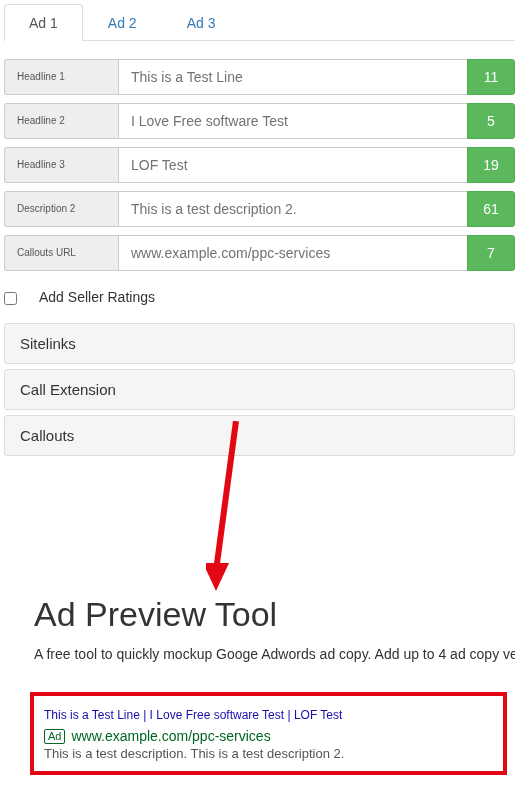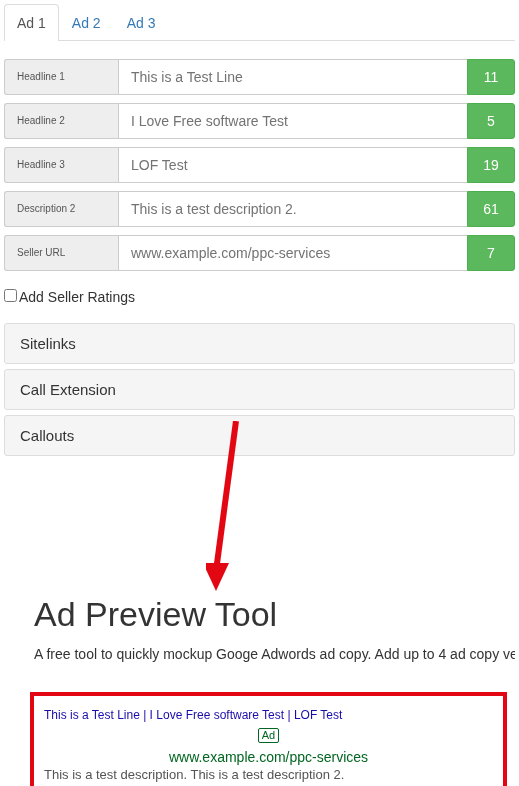--- a/index.html
+++ b/index.html
@@ -14,21 +14,21 @@
   }
   .wrap { padding: 4px 4px 10px 4px; }
 
   
   .tabs {
     display: flex;
     border-bottom: 1px solid #ddd;
     margin: 0 0 18px 0;
   }
   .tab {
-    padding: 10px 12px;
+    padding: 10px 24px;
     font-size: 14px;
     color: #337ab7;
     cursor: pointer;
     border: 1px solid transparent;
     border-bottom: none;
     margin-bottom: -1px;
     border-radius: 4px 4px 0 0;
   }
   .tab.active {
     color: #555;
@@ -71,24 +71,25 @@
     font-size: 14px;
     color: #fff;
     background: #5cb85c;
     border: 1px solid #4cae4c;
     border-radius: 0 3px 3px 0;
     line-height: 20px;
   }
 
   .checkbox-row {
     display: flex;
-    align-items: flex-start;
+    align-items: flex-end;
     font-size: 14px;
     color: #333;
     margin: 18px 0 18px 0;
+    gap: 20px;
   }
   .checkbox-row input { margin: 0 2px 0 0; }
 
   
   .panel {
     border: 1px solid #ddd;
     background: #f5f5f5;
     padding: 11px 15px;
     font-size: 15px;
     color: #333;
@@ -135,21 +136,20 @@
     font-size: 12px;
     line-height: 22px;
     font-family: Arial, sans-serif;
   }
   .ad-url-line {
     display: flex;
     align-items: center;
     gap: 6px;
     margin-top: 2px;
     font-family: Arial, sans-serif;
-    flex-direction: column;
   }
   .ad-badge {
     display: inline-block;
     border: 1px solid #006621;
     color: #006621;
     font-size: 11px;
     line-height: 13px;
     padding: 0 3px;
     border-radius: 2px;
     font-family: Arial, sans-serif;
@@ -195,21 +195,21 @@
   </div>
 
 
   <div class="field-row">
     <div class="field-label">Description 2</div>
     <input class="field-input" value="This is a test description 2." style="">
     <div class="field-count">61</div>
   </div>
 
   <div class="field-row">
-    <div class="field-label">Seller URL</div>
+    <div class="field-label">Callouts URL</div>
     <input class="field-input" value="www.example.com/ppc-services" style="">
     <div class="field-count">7</div>
   </div>
 
   <label class="checkbox-row">
     <input type="checkbox" style="">
     <span>Add Seller Ratings</span>
   </label>
 
   <div class="panel">Sitelinks</div>

